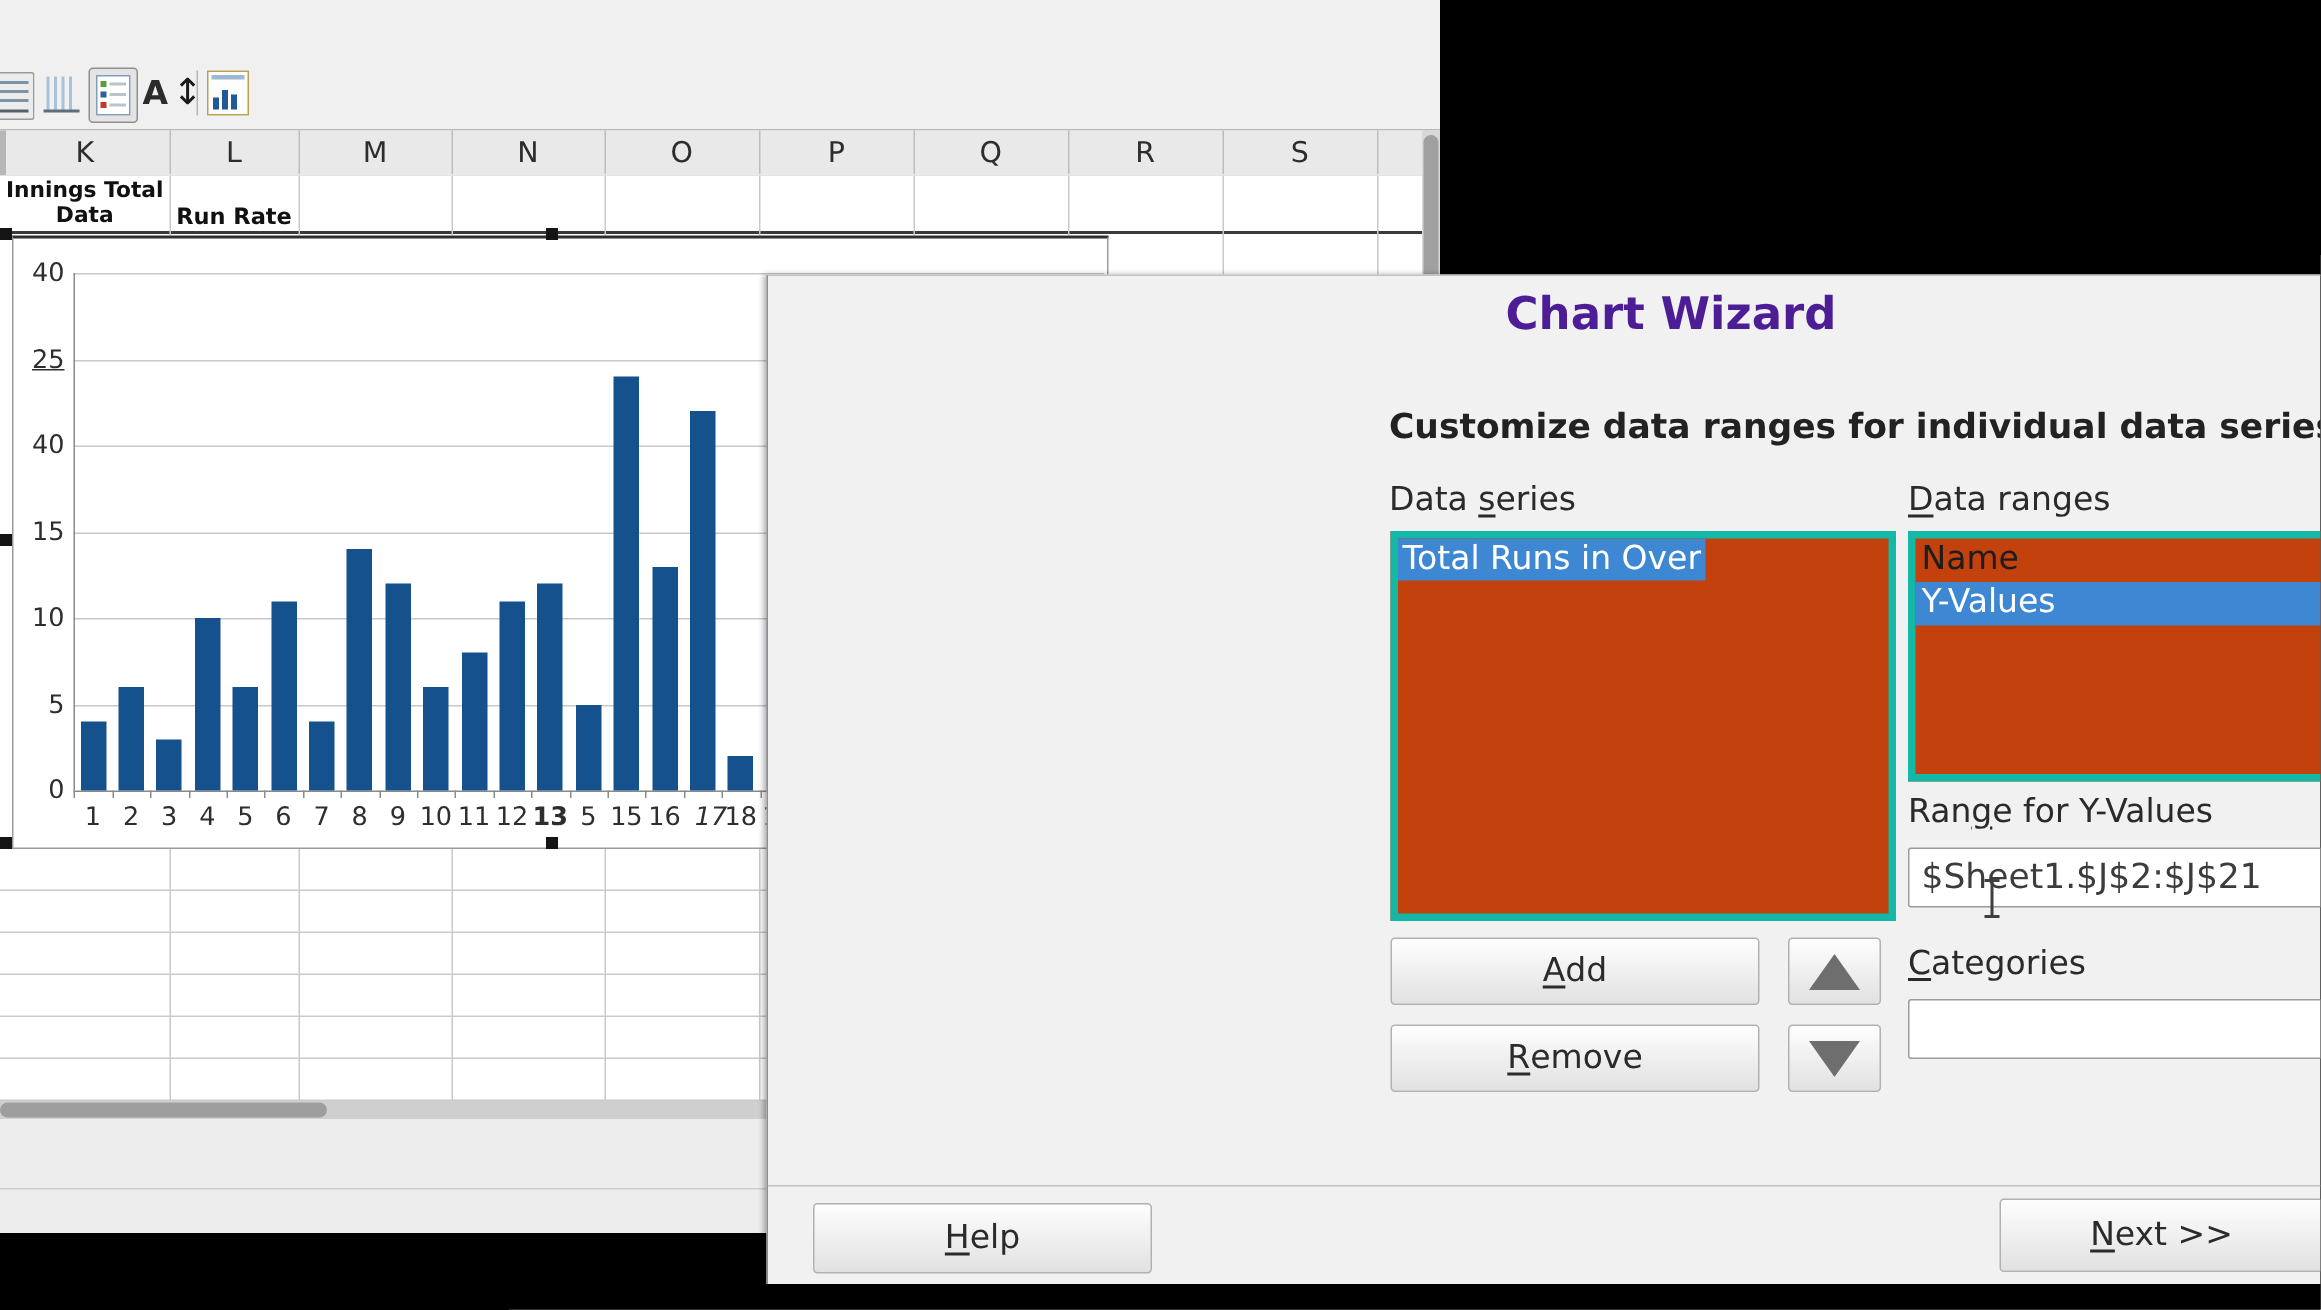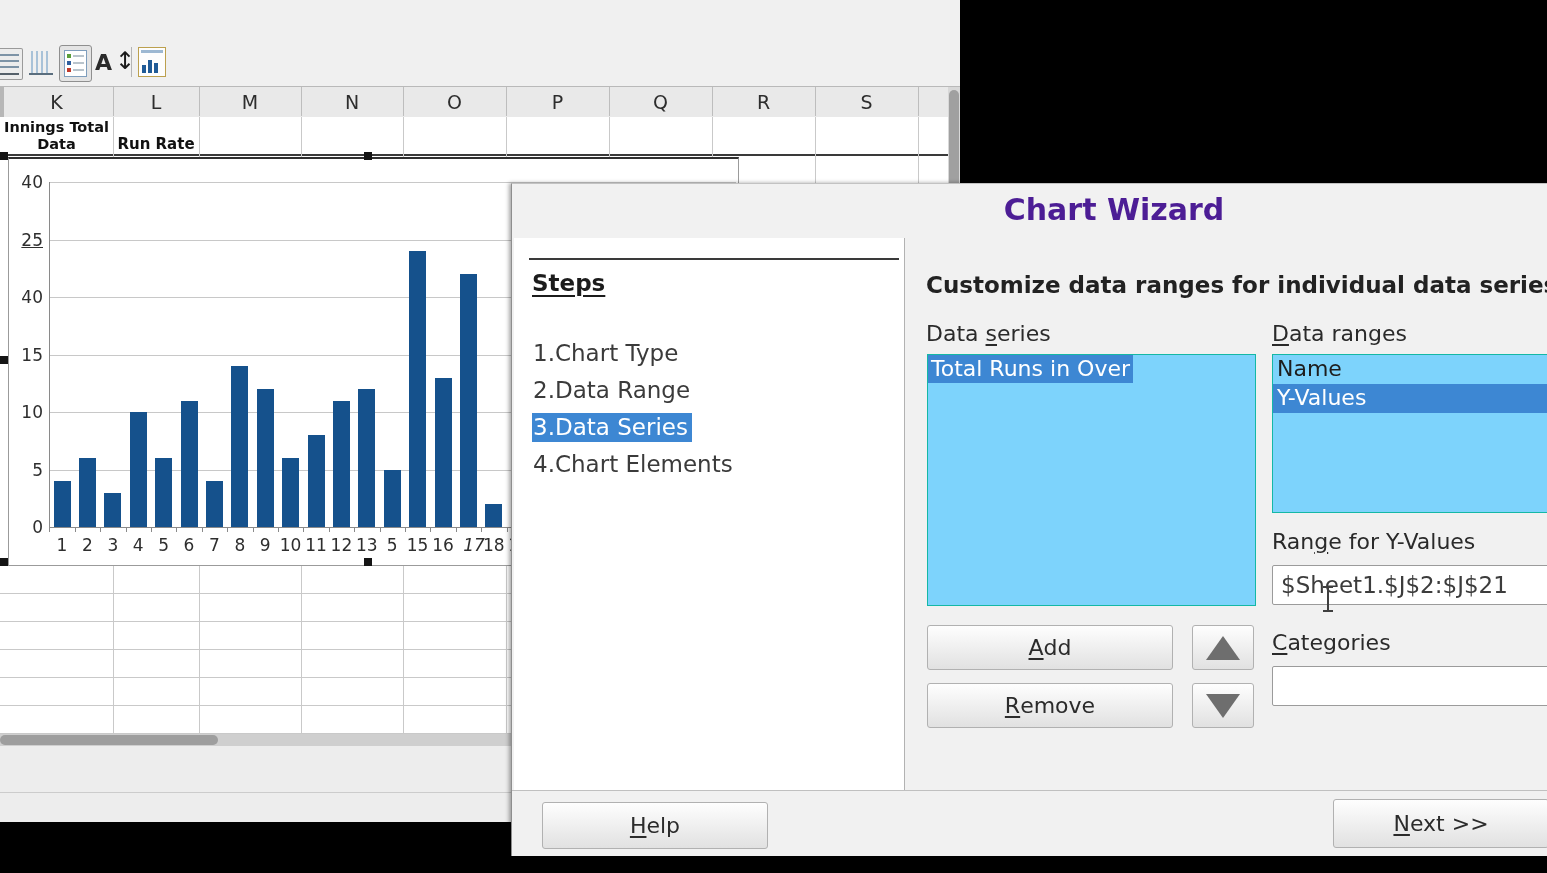--- a/index.html
+++ b/index.html
@@ -69,21 +69,21 @@
                border-right:1px solid #b2b2b2;}
   .steps-rule{position:absolute;left:15px;top:20px;width:370px;height:2px;background:#3a3a3a;}
   .steps-title{position:absolute;left:18px;top:32px;font-size:23px;font-weight:bold;color:#1c1c1c;
                text-decoration:underline;text-underline-offset:4px;}
   .step-item{position:absolute;left:18px;height:32px;font-size:23px;color:#3b3b3b;white-space:nowrap;}
   .step-item span{padding:1px 4px 2px 1px;}
   .step-item.sel span{background:#3d87d3;color:#fff;}
 
   .dlg-heading{position:absolute;left:414px;top:88px;font-size:23px;font-weight:bold;color:#222;white-space:nowrap;}
   .fld-label{position:absolute;font-size:22px;color:#2a2a2a;white-space:nowrap;}
-  .listbox{position:absolute;background:#7dd3fc;border:1px solid #14b8a6;overflow:hidden;}
+  .listbox{position:absolute;background:#c2410c;border:5px solid #14b8a6;overflow:hidden;}
   .lb-item{height:29px;font-size:22px;color:#1d1d1d;line-height:28px;padding-left:4px;white-space:nowrap;}
   .lb-item.sel{background:#3d87d3;color:#fff;}
   .lb-item.fit{display:inline-block;padding:0 3px 1px 3px;height:27px;}
 
   .btn{position:absolute;display:flex;align-items:center;justify-content:center;
        background:linear-gradient(#fefefe,#e1e1e1);border:1px solid #b1b1b1;border-radius:3px;
        font-size:22px;color:#2b2b2b;box-sizing:border-box;white-space:nowrap;}
   .tri-up{width:0;height:0;border-left:17px solid transparent;border-right:17px solid transparent;
           border-bottom:24px solid #6e6e6e;}
   .tri-down{width:0;height:0;border-left:17px solid transparent;border-right:17px solid transparent;
@@ -218,21 +218,21 @@
         <div class="xlab" style="left: 217.8px; top: 376px;">8</div>
         <div class="bar" style="left: 247.7px; top: 230px; width: 17px; height: 138px;"></div>
         <div class="xlab" style="left: 243.2px; top: 376px;">9</div>
         <div class="bar" style="left: 273.1px; top: 299px; width: 17px; height: 69px;"></div>
         <div class="xlab" style="left: 268.6px; top: 376px;">10</div>
         <div class="bar" style="left: 298.5px; top: 276px; width: 17px; height: 92px;"></div>
         <div class="xlab" style="left: 294px; top: 376px;">11</div>
         <div class="bar" style="left: 323.9px; top: 241.5px; width: 17px; height: 126.5px;"></div>
         <div class="xlab" style="left: 319.4px; top: 376px;">12</div>
         <div class="bar" style="left: 349.3px; top: 230px; width: 17px; height: 138px;"></div>
-        <div class="xlab" style="left: 344.8px; top: 376px;">13</div>
+        <div class="xlab" style="left: 344.8px; top: 376px; font-weight: bold;">13</div>
         <div class="bar" style="left: 374.7px; top: 310.5px; width: 17px; height: 57.5px;"></div>
         <div class="xlab" style="left: 370.2px; top: 376px;">5</div>
         <div class="bar" style="left: 400.1px; top: 92px; width: 17px; height: 276px;"></div>
         <div class="xlab" style="left: 395.6px; top: 376px;">15</div>
         <div class="bar" style="left: 425.5px; top: 218.5px; width: 17px; height: 149.5px;"></div>
         <div class="xlab" style="left: 421px; top: 376px;">16</div>
         <div class="bar" style="left: 450.9px; top: 115px; width: 17px; height: 253px;"></div>
         <div class="xlab" style="left: 452px; top: 376px; font-style: italic;">17</div>
         <div class="bar" style="left: 476.3px; top: 345px; width: 17px; height: 23px;"></div>
         <div class="xlab" style="left: 471.8px; top: 376px;">18</div>
@@ -272,30 +272,20 @@
         <div class="hthumb"></div>
       </div>
     <div class="abs statusbar">
         <div class="statusline"></div>
       </div>
   </div>
 
   <div class="abs dialog">
     <div class="dlg-title">Chart Wizard</div>
 
-    <div class="steps-panel">
-      <div class="steps-rule"></div>
-      <div class="steps-title">Steps</div>
-      <div id="stepsList">
-          <div class="step-item" style="top: 102px;"><span>1.Chart Type</span></div>
-          <div class="step-item" style="top: 139px;"><span>2.Data Range</span></div>
-          <div class="step-item sel" style="top: 176px;"><span>3.Data Series</span></div>
-          <div class="step-item" style="top: 213px;"><span>4.Chart Elements</span></div>
-        </div>
-    </div>
 
     <div class="dlg-heading">Customize data ranges for individual data series</div>
 
     <div class="fld-label" style="left:414px;top:137px">Data <u>s</u>eries</div>
     <div class="listbox" style="left:415px;top:170px;width:327px;height:250px" id="seriesList"><div class="lb-item fit sel">Total Runs in Over</div></div>
 
     <div class="btn" style="left:415px;top:441px;width:246px;height:45px"><u>A</u>dd</div>
     <div class="btn" style="left:415px;top:499px;width:246px;height:45px"><u>R</u>emove</div>
     <div class="btn" style="left:680px;top:441px;width:62px;height:45px">
       <span class="tri-up"></span>

